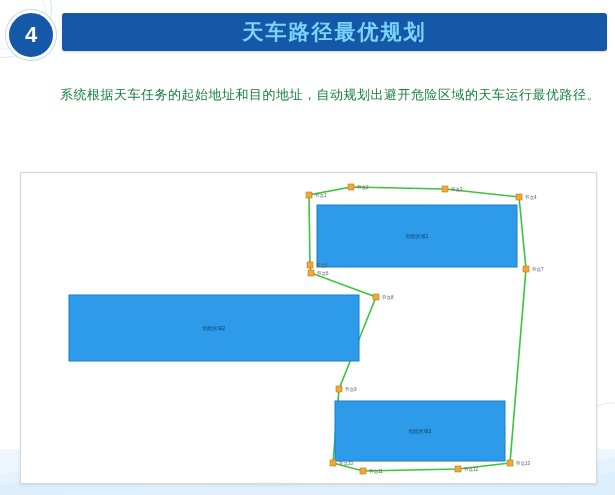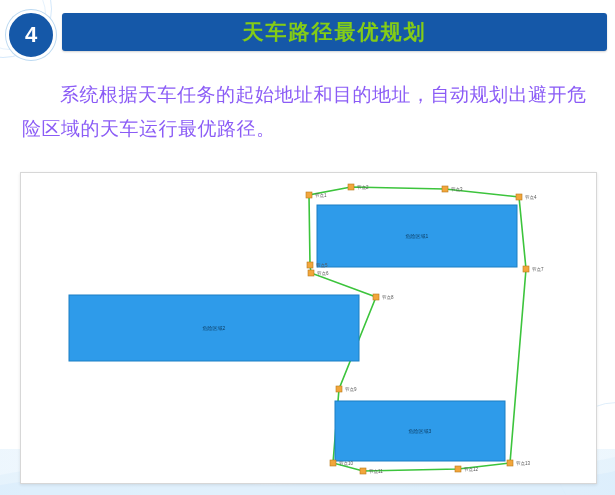--- a/index.html
+++ b/index.html
@@ -56,21 +56,21 @@
     left: 62px; top: 3px;
     width: 545px; height: 38px;
     background: #1558a8;
     border-radius: 3px;
     display: flex;
     align-items: center;
     justify-content: center;
     box-shadow: 0 1px 2px rgba(0,0,0,.18);
   }
   .title-bar-text {
-    color: #84cc16;
+    color: #7dd3fc;
     font-size: 21px;
     font-weight: bold;
     letter-spacing: 2px;
   }
   .badge {
     position: absolute;
     left: 6px; top: 0px;
     width: 44px; height: 44px;
     border-radius: 50%;
     background: #1558a8;
@@ -86,23 +86,23 @@
     font-size: 22px;
     font-weight: bold;
   }
 
   
   .body-text {
     position: absolute;
     left: 22px; top: 78px;
     width: 578px;
     z-index: 3;
-    font-size: 19px;
+    font-size: 13px;
     line-height: 34px;
-    color: #8b5cf6;
+    color: #15803d;
     text-indent: 38px;
     letter-spacing: .5px;
   }
 
   
   .figure {
     position: absolute;
     left: 20px; top: 172px;
     width: 575px; height: 310px;
     background: #ffffff;

